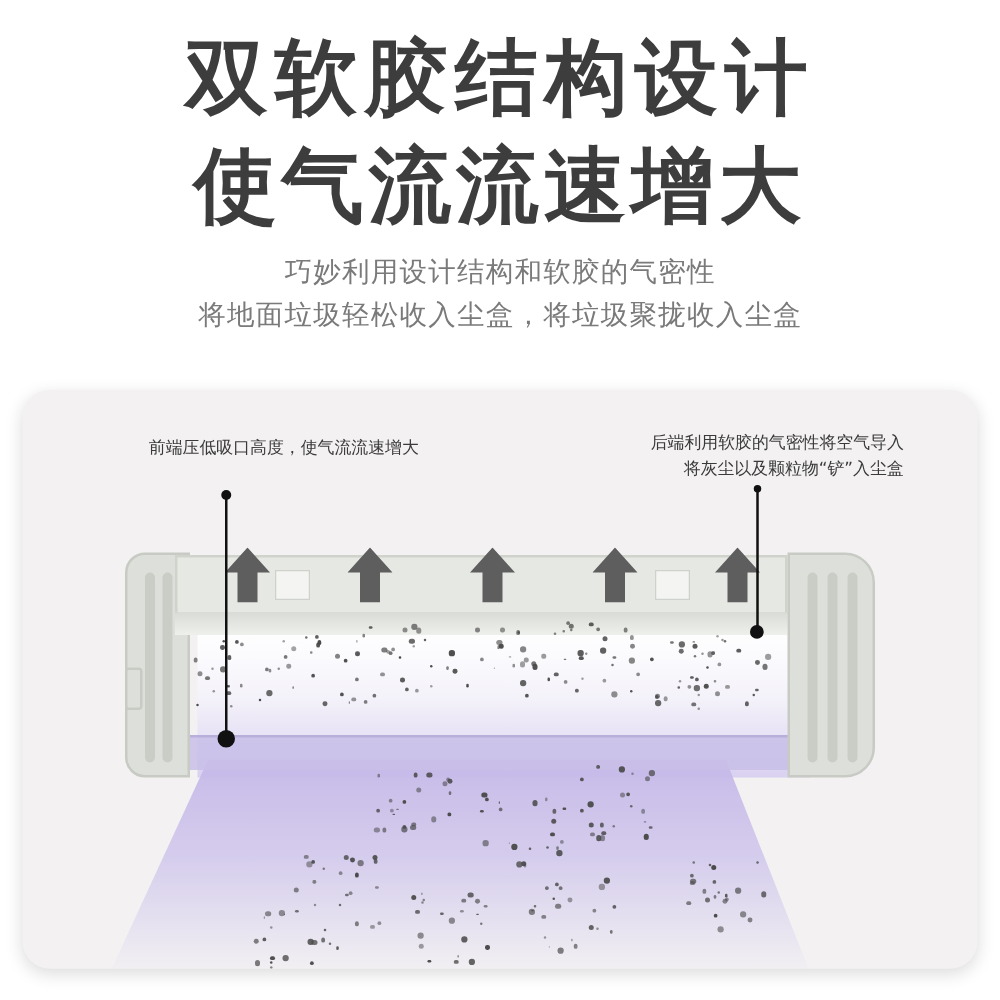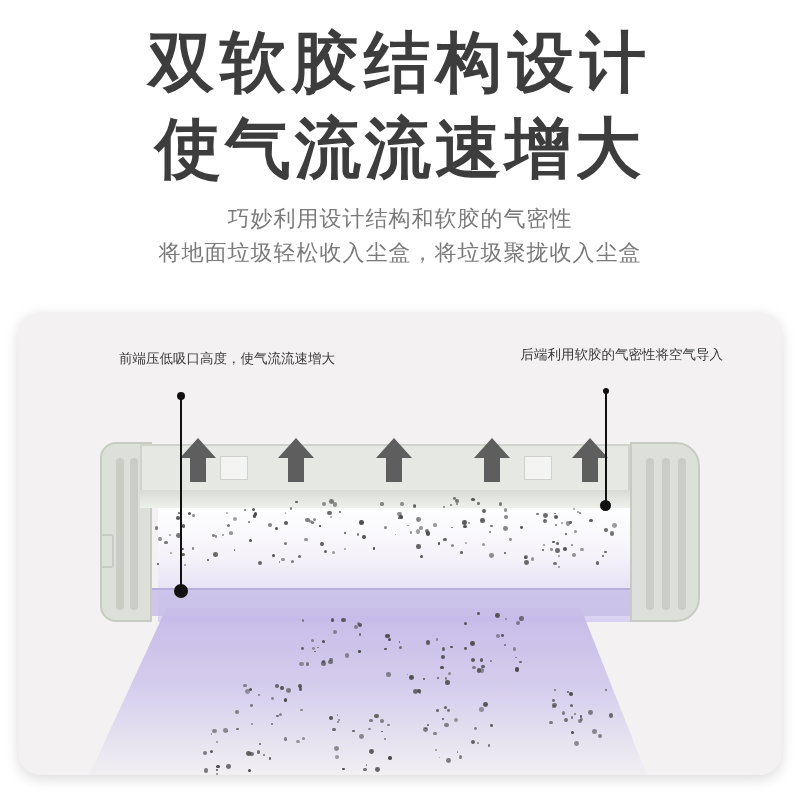--- a/index.html
+++ b/index.html
@@ -458,17 +458,18 @@
 
   <div class="note left">
     <div>前端压低吸口高度，使气流流速增大</div>
   </div>
   <div class="dot" style="left:159px;top:80px;width:8px;height:8px"></div>
   <div class="leader" style="left:162px;top:84px;height:196px"></div>
   <div class="dot" style="left:156px;top:272px;width:14px;height:14px"></div>
 
   <div class="note right">
     <div>后端利用软胶的气密性将空气导入</div>
+    <div>将灰尘以及颗粒物“铲”入尘盒</div>
   </div>
   <div class="dot" style="left:585px;top:76px;width:6px;height:6px"></div>
   <div class="leader" style="left:587px;top:79px;height:114px"></div>
   <div class="dot" style="left:582px;top:188px;width:11px;height:11px"></div>
 </div>
 
 </body></html>

